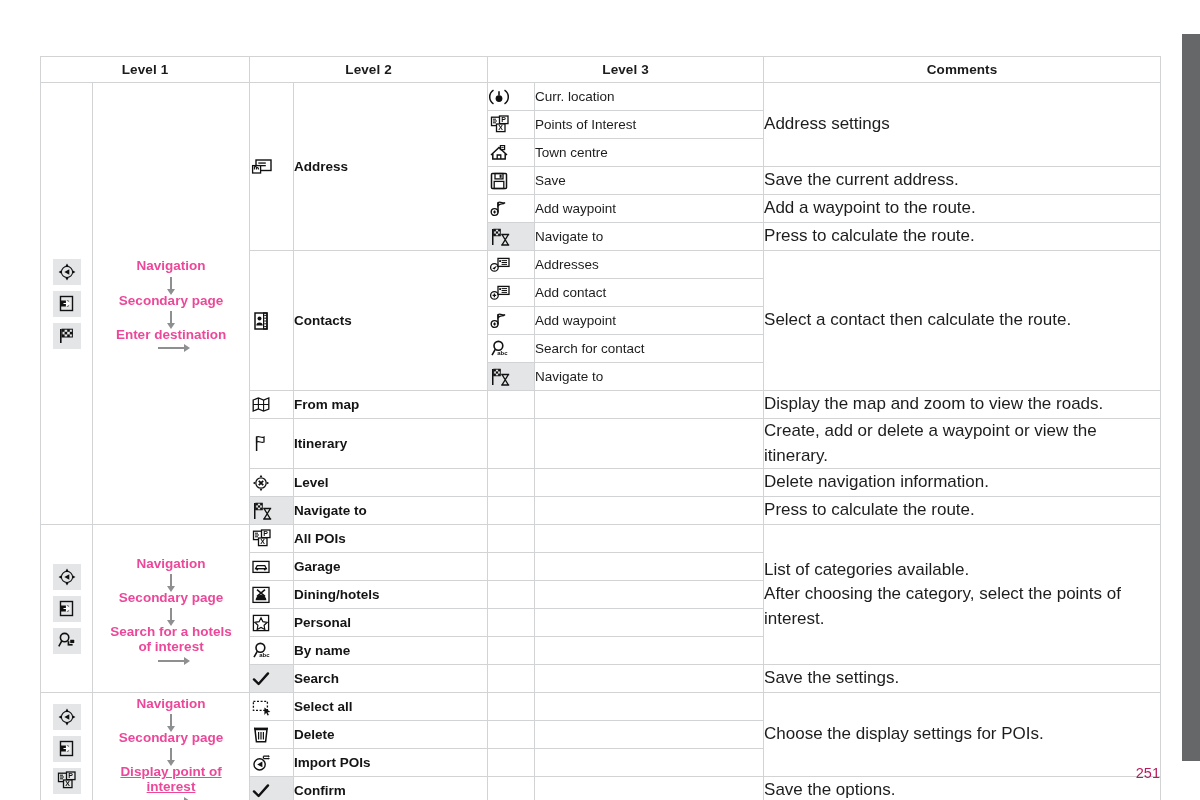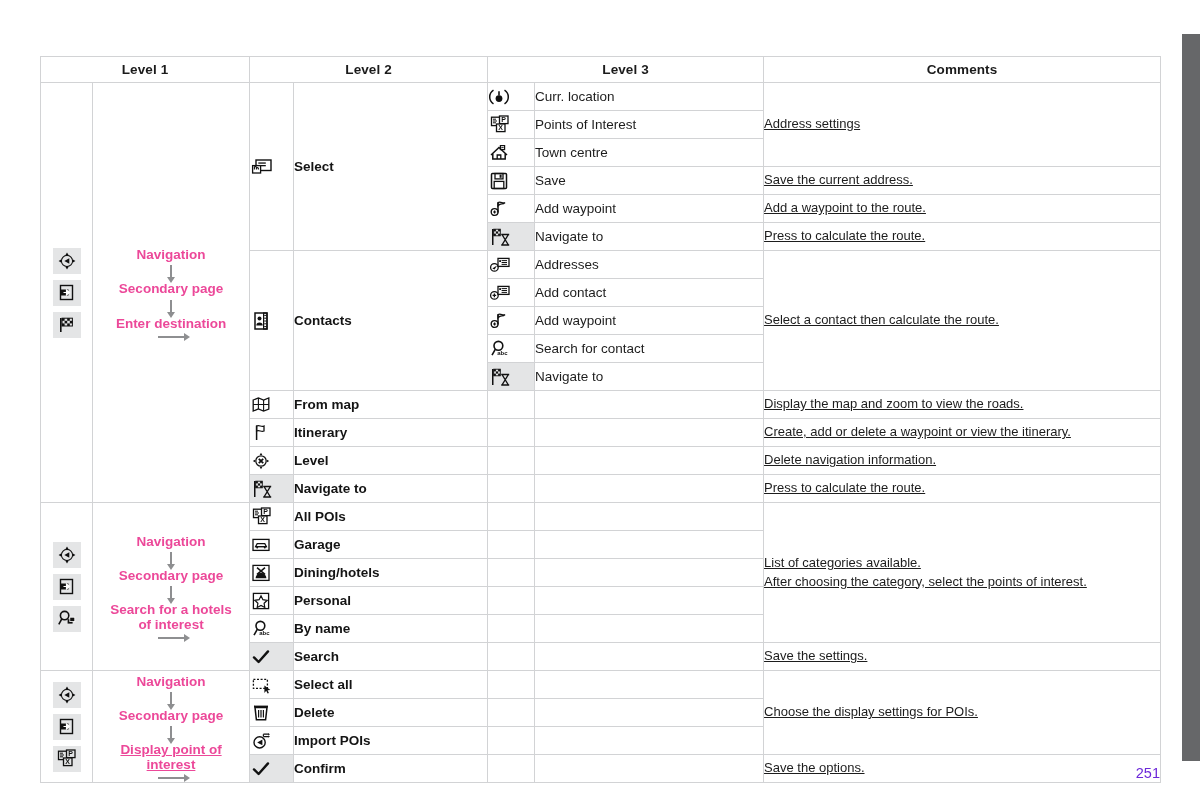--- a/index.html
+++ b/index.html
@@ -52,22 +52,22 @@
     font-size:13.5px;font-weight:bold;color:#141414;
     padding-left:11px;background:#fff;
   }
   td.l3-text{
     font-size:13.5px;font-weight:normal;color:#1d1d1d;
     padding-left:11px;background:#fff;
   }
   td.blankcell{background:#fff;}
   td.comment{
     background:#e9eaeb;
-    font-size:13px;color:#1d1d1d;
-    padding-left:9px;line-height:1.45;text-decoration:underline;
+    font-size:17px;color:#1d1d1d;
+    padding-left:9px;line-height:1.45;
   }
 
   .iconbox{
     display:inline-flex;align-items:center;justify-content:center;
     width:28px;height:26px;background:#e4e5e6;margin:3px 0;
   }
   .glyph{display:block;line-height:0;}
 
   .flow{
     display:flex;flex-direction:column;align-items:center;justify-content:center;
@@ -86,21 +86,21 @@
     width:26px;height:2px;background:#8e8f91;position:relative;margin:5px 0 0 0;
   }
   .arrow-r:after{
     content:"";position:absolute;right:-6px;top:-3px;
     border-top:4px solid transparent;border-bottom:4px solid transparent;
     border-left:6px solid #8e8f91;
   }
 
   .pageno{
     position:absolute;right:40px;top:765px;
-    font-size:14.5px;color:#6d28d9;font-family:"Liberation Sans", sans-serif;
+    font-size:14.5px;color:#be185d;font-family:"Liberation Sans", sans-serif;
   }
 </style>
 </head>
 <body>
 
 <div class="page">
 
   <div class="right-bar"></div>
 
   <table class="manual">
@@ -167,21 +167,21 @@
 
         <td class="l2-icon" rowspan="6">
           <svg class="glyph" width="24" height="22" viewBox="0 0 24 22">
               <rect x="6" y="4" width="15" height="10.5" fill="none" stroke="#111" stroke-width="1.4"></rect>
               <rect x="8.3" y="6.4" width="7.5" height="1.3" fill="#111"></rect>
               <rect x="8.3" y="9" width="7.5" height="1.3" fill="#111"></rect>
               <rect x="2.6" y="9.6" width="8" height="7.4" fill="#fff" stroke="#111" stroke-width="1.3"></rect>
               <path d="M4.4 13.6 v-2.2 a1 1 0 0 1 2 0 v2 M6.4 12.6 a1 1 0 0 1 2 0 v1" fill="none" stroke="#111" stroke-width="1.1"></path>
             </svg>
         </td>
-        <td class="l2-text" rowspan="6">Select</td>
+        <td class="l2-text" rowspan="6">Address</td>
 
         <td class="l3-icon">
           <svg class="glyph" width="22" height="20" viewBox="0 0 22 20">
               <path d="M5.5 3.2 a8 8 0 0 0 0 13.6" fill="none" stroke="#111" stroke-width="1.5"></path>
               <path d="M16.5 3.2 a8 8 0 0 1 0 13.6" fill="none" stroke="#111" stroke-width="1.5"></path>
               <circle cx="11" cy="11.6" r="3.4" fill="#111"></circle>
               <path d="M11 8.6 L11 4.2" stroke="#111" stroke-width="1.6"></path>
             </svg>
         </td>
         <td class="l3-text">Curr. location</td>

